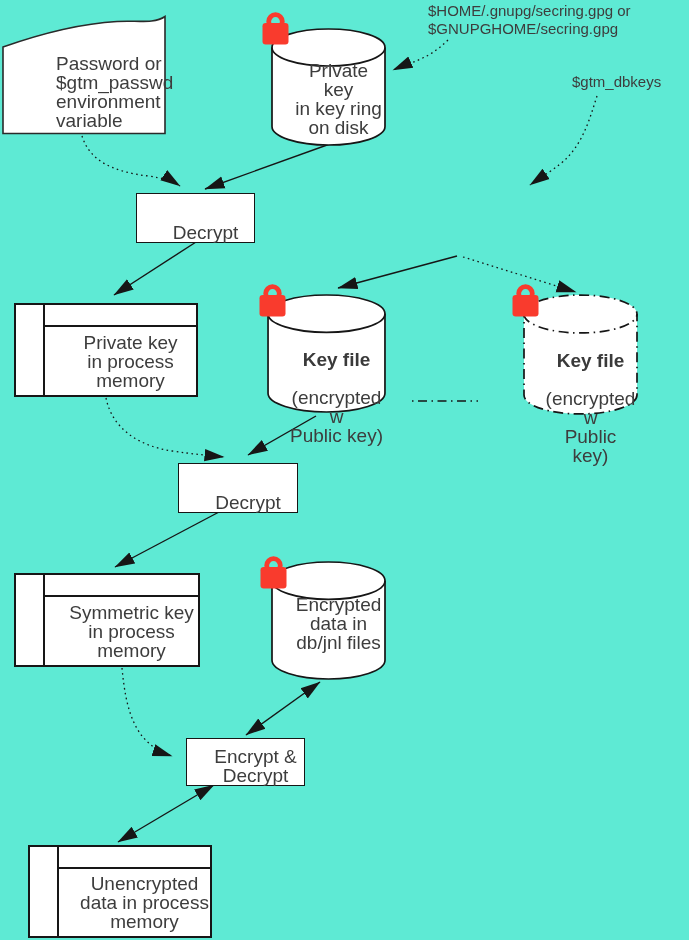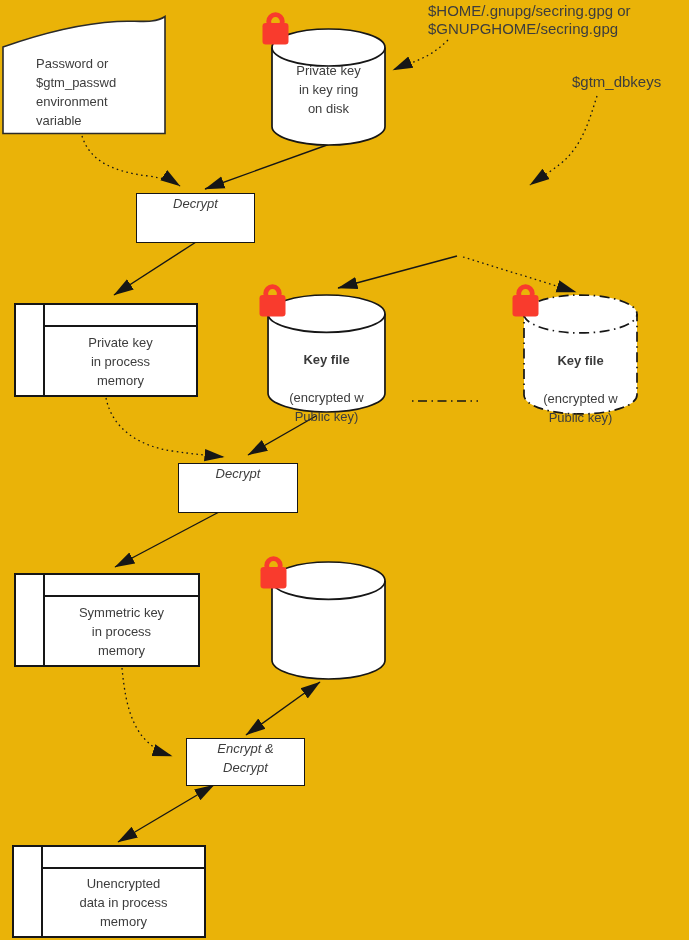--- a/index.html
+++ b/index.html
@@ -1,28 +1,28 @@
 <!DOCTYPE html>
 <html><head>
 <meta charset="utf-8">
 <style>
   html,body{margin:0;padding:0;background:#ffffff;}
   .canvas{
-    position:relative;width:689px;height:940px;background:#eab308;overflow:hidden;
+    position:relative;width:689px;height:940px;background:#5eead4;overflow:hidden;
     font-family:"Liberation Sans","DejaVu Sans",sans-serif;color:#3d3d3d;
   }
   .layer{position:absolute;left:0;top:0;width:689px;height:940px;z-index:1;}
   .node{position:absolute;z-index:2;}
   .shape{position:absolute;left:0;top:0;width:100%;height:100%;}
-  .txt{white-space:pre-line;text-align:center;font-size:13px;line-height:19px;color:#3d3d3d;}
+  .txt{white-space:pre-line;text-align:center;font-size:19px;line-height:19px;color:#3d3d3d;margin-left:20px;}
   .txt.left{text-align:left;}
   .bold{font-weight:bold;color:#3a3a3a;}
   .cyl-txt{position:absolute;left:2px;right:2px;z-index:2;}
   .box{position:absolute;z-index:2;background:#ffffff;border:1.6px solid #161616;
-       display:flex;align-items:flex-start;justify-content:center;font-style:italic;}
+       display:flex;align-items:flex-end;justify-content:center;}
   .mem{position:absolute;z-index:2;background:#ffffff;border:2px solid #161616;}
   .mem .col{position:absolute;left:0;top:0;bottom:0;width:27px;border-right:2px solid #161616;}
   .mem .band{position:absolute;left:29px;right:0;top:0;height:20px;border-bottom:2px solid #161616;}
   .mem .cell{position:absolute;left:29px;right:0;top:22px;bottom:0;
              display:flex;align-items:center;justify-content:center;}
   .lock{position:absolute;z-index:4;}
   .freelabel{position:absolute;z-index:2;font-size:15px;line-height:17.5px;white-space:pre-line;color:#3d3d3d;}
   
   .sol{fill:none;stroke:#161616;stroke-width:1.4;}
   .dot{fill:none;stroke:#161616;stroke-width:1.3;stroke-dasharray:1.6 3.4;}
@@ -149,32 +149,35 @@
 in process
 memory</div>
     </div>
   </div>
 
   <div class="node" style="left:271px;top:561px;width:115px;height:119px;">
     <svg class="shape" viewBox="0 0 115 118" preserveAspectRatio="none">
       <path class="cylpath" d="M1,19.5 C1,9.3 26.3,1 57.5,1 C88.7,1 114,9.3 114,19.5 L114,98.5 C114,108.7 88.7,117 57.5,117 C26.3,117 1,108.7 1,98.5 Z"></path>
       <path class="cylarc" d="M1,19.5 C1,29.7 26.3,38 57.5,38 C88.7,38 114,29.7 114,19.5"></path>
     </svg>
+    <div class="txt cyl-txt" style="top:34px;">Encrypted
+data in
+db/jnl files</div>
     <svg class="lock" style="left:-11px;top:-6px;" width="27" height="34" viewBox="0 0 27 34">
       <circle cx="13.5" cy="10.5" r="6.8" fill="none" stroke="#f93b2d" stroke-width="4.8"></circle>
       <rect x="0.5" y="12" width="26" height="21.5" rx="3.2" fill="#f93b2d"></rect>
     </svg>
   </div>
 
   <div class="box" style="left:186px;top:738px;width:117px;height:46px;">
     <div class="txt">Encrypt &amp;
 Decrypt</div>
   </div>
 
-  <div class="mem" style="left:12px;top:845px;width:180px;height:89px;padding-left:10px;">
+  <div class="mem" style="left:28px;top:845px;width:180px;height:89px;">
     <div class="col"></div>
     <div class="band"></div>
     <div class="cell">
       <div class="txt">Unencrypted
 data in process
 memory</div>
     </div>
   </div>
 
 </div>

